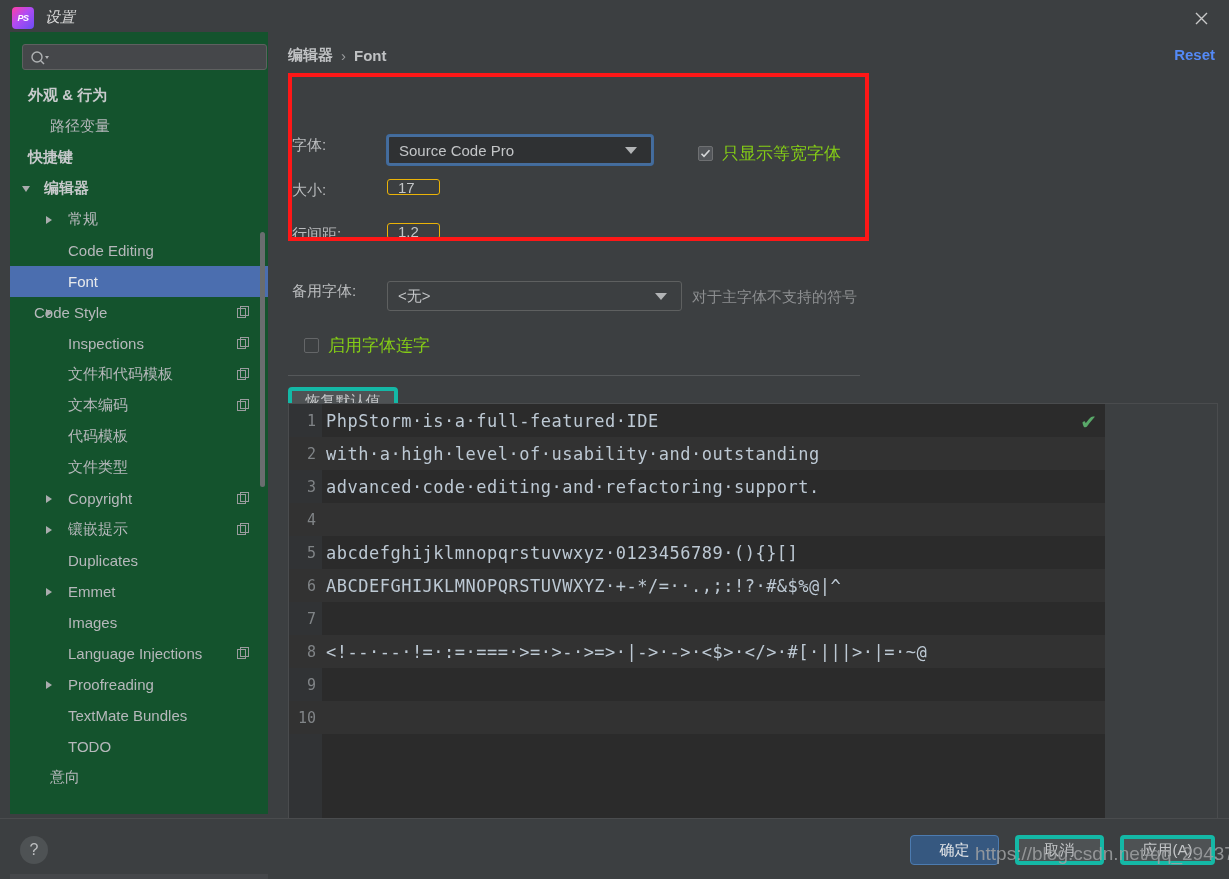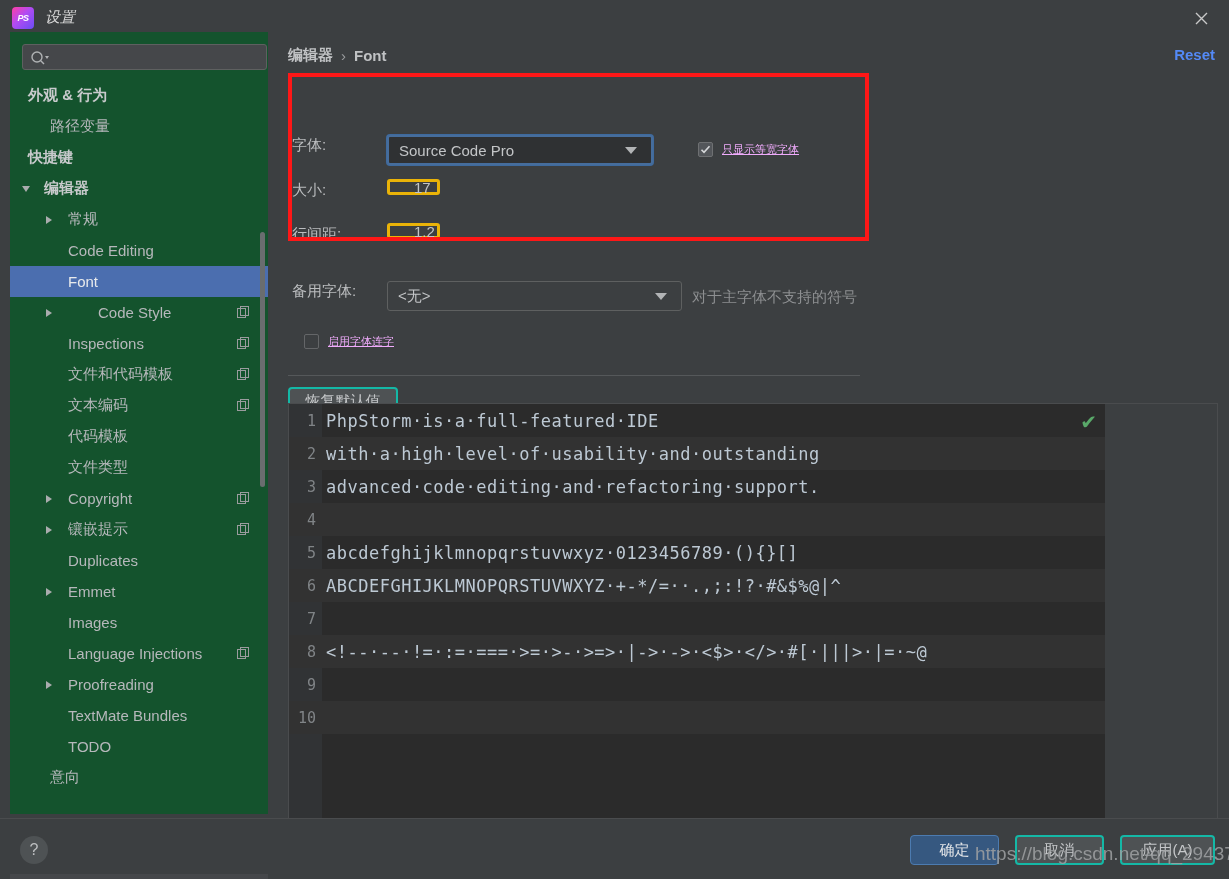--- a/index.html
+++ b/index.html
@@ -162,46 +162,46 @@
     width: 0; height: 0;
     border-left: 6px solid transparent;
     border-right: 6px solid transparent;
     border-top: 7px solid #b2b4b6;
     margin-right: 14px;
   }
 
   .num-field {
     height: 16px;
     background: #3c3f41;
-    border: 3px solid #eab308;
+    border: 1px solid #eab308;
     border-radius: 3px;
     color: #c3c5c7; font-size: 15px;
     display: flex; align-items: center;
-    padding-left: 24px;
+    padding-left: 10px;
   }
 
   .cb-row { display: flex; align-items: center; gap: 9px; cursor: pointer; }
   .checkbox {
     width: 15px; height: 15px;
     border: 1px solid #6e7072;
     border-radius: 2px;
     background: #53565a;
     position: relative;
   }
   .checkbox.unchecked { background: #3c3f41; border-color: #646668; }
-  .cb-label { color: #f0abfc; font-size: 11px; text-decoration: underline; }
+  .cb-label { color: #84cc16; font-size: 17px; }
   .hint-text { color: #8d8f91; font-size: 15px; }
 
   .divider {
     position: absolute; left: 18px; top: 339px;
     width: 572px; height: 1px; background: #55585a;
   }
   .btn {
     background: #4e5254;
-    border: 2px solid #14b8a6;
+    border: 4px solid #14b8a6;
     border-radius: 4px;
     color: #c5c7c9;
     font-size: 15px;
     cursor: pointer;
     font-family: "Liberation Sans", sans-serif;
   }
   .restore-btn {
     position: absolute; left: 18px; top: 351px;
     width: 110px; height: 28px;
   }
@@ -341,21 +341,21 @@
           <span style="margin-left: 58px;">常规</span>
         </div>
         <div class="tree-item">
           <span style="margin-left: 58px;">Code Editing</span>
         </div>
         <div class="tree-item selected">
           <span style="margin-left: 58px;">Font</span>
         </div>
         <div class="tree-item">
           <span class="arrow arrow-right" style="left: 36px;"></span>
-          <span style="margin-left: 88px;">Code Style</span>
+          <span style="margin-left: 24px;">Code Style</span>
           <span class="copy-badge"><svg width="13" height="13" viewBox="0 0 13 13">
               <rect x="0.5" y="2.5" width="8" height="9" stroke="#9a9c9e" fill="none"></rect>
               <rect x="3.5" y="0.5" width="8" height="9" stroke="#9a9c9e" fill="none"></rect>
             </svg></span>
         </div>
         <div class="tree-item">
           <span style="margin-left: 58px;">Inspections</span>
           <span class="copy-badge"><svg width="13" height="13" viewBox="0 0 13 13">
               <rect x="0.5" y="2.5" width="8" height="9" stroke="#9a9c9e" fill="none"></rect>
               <rect x="3.5" y="0.5" width="8" height="9" stroke="#9a9c9e" fill="none"></rect>

